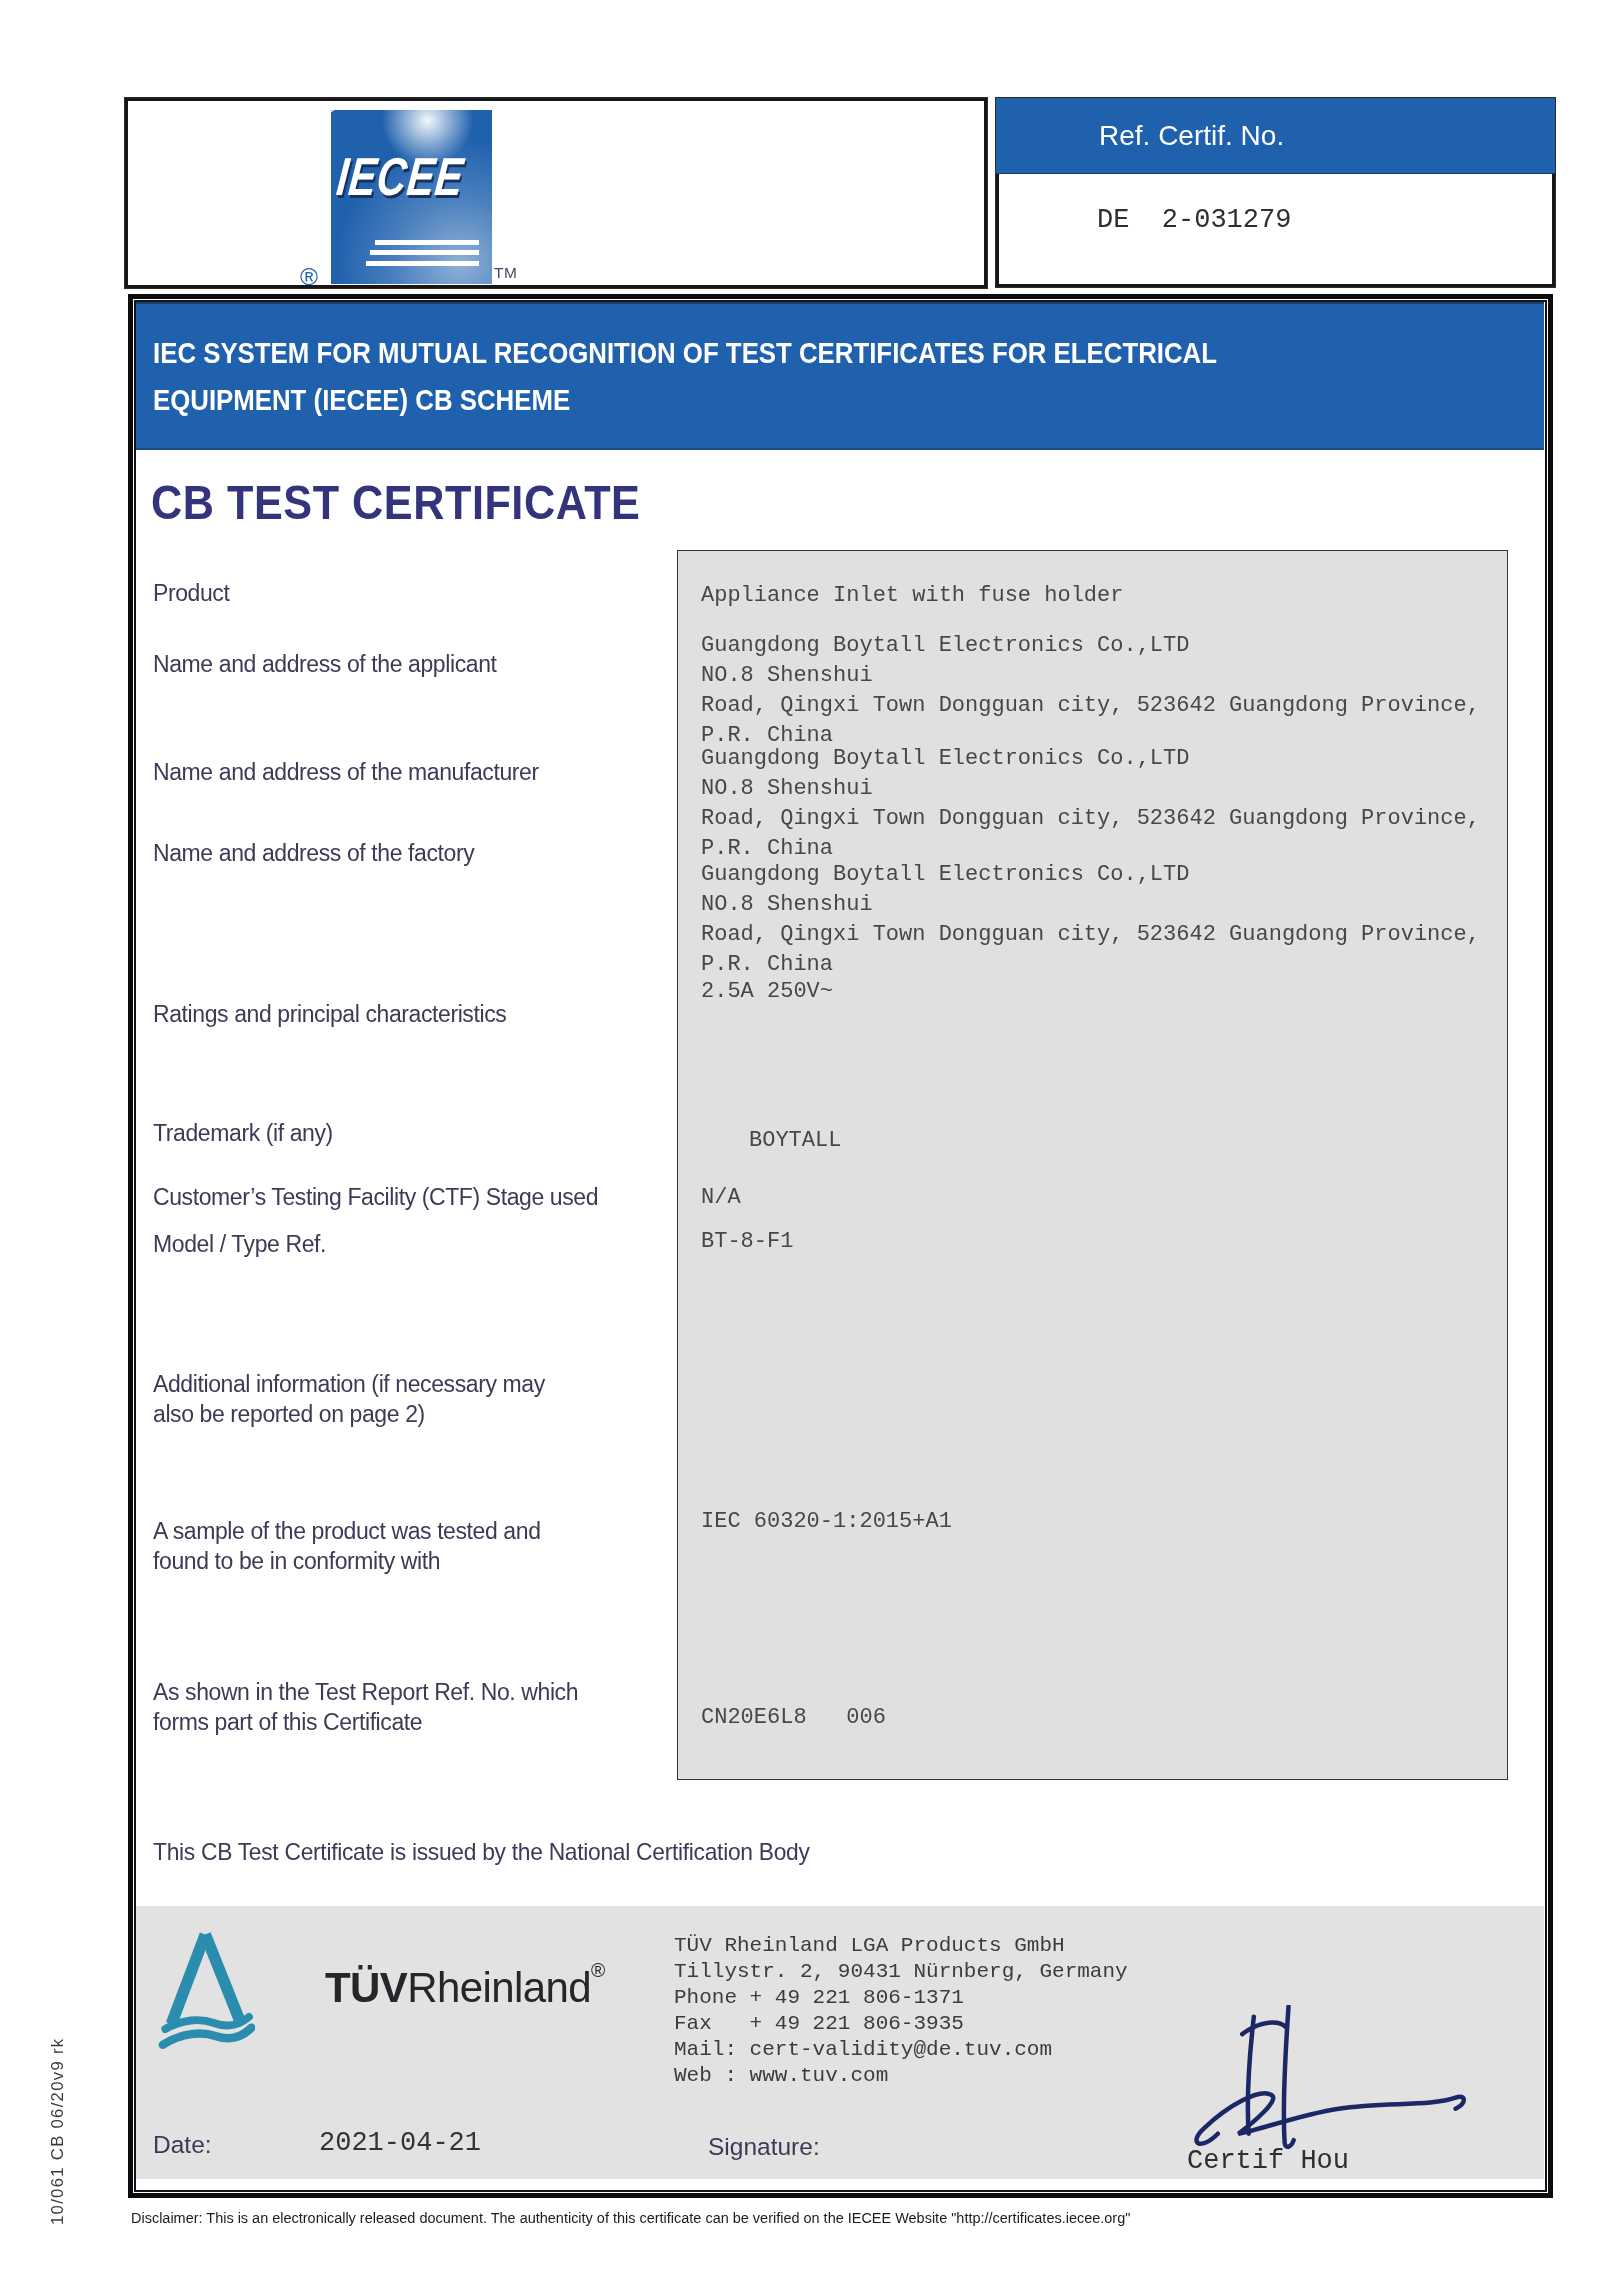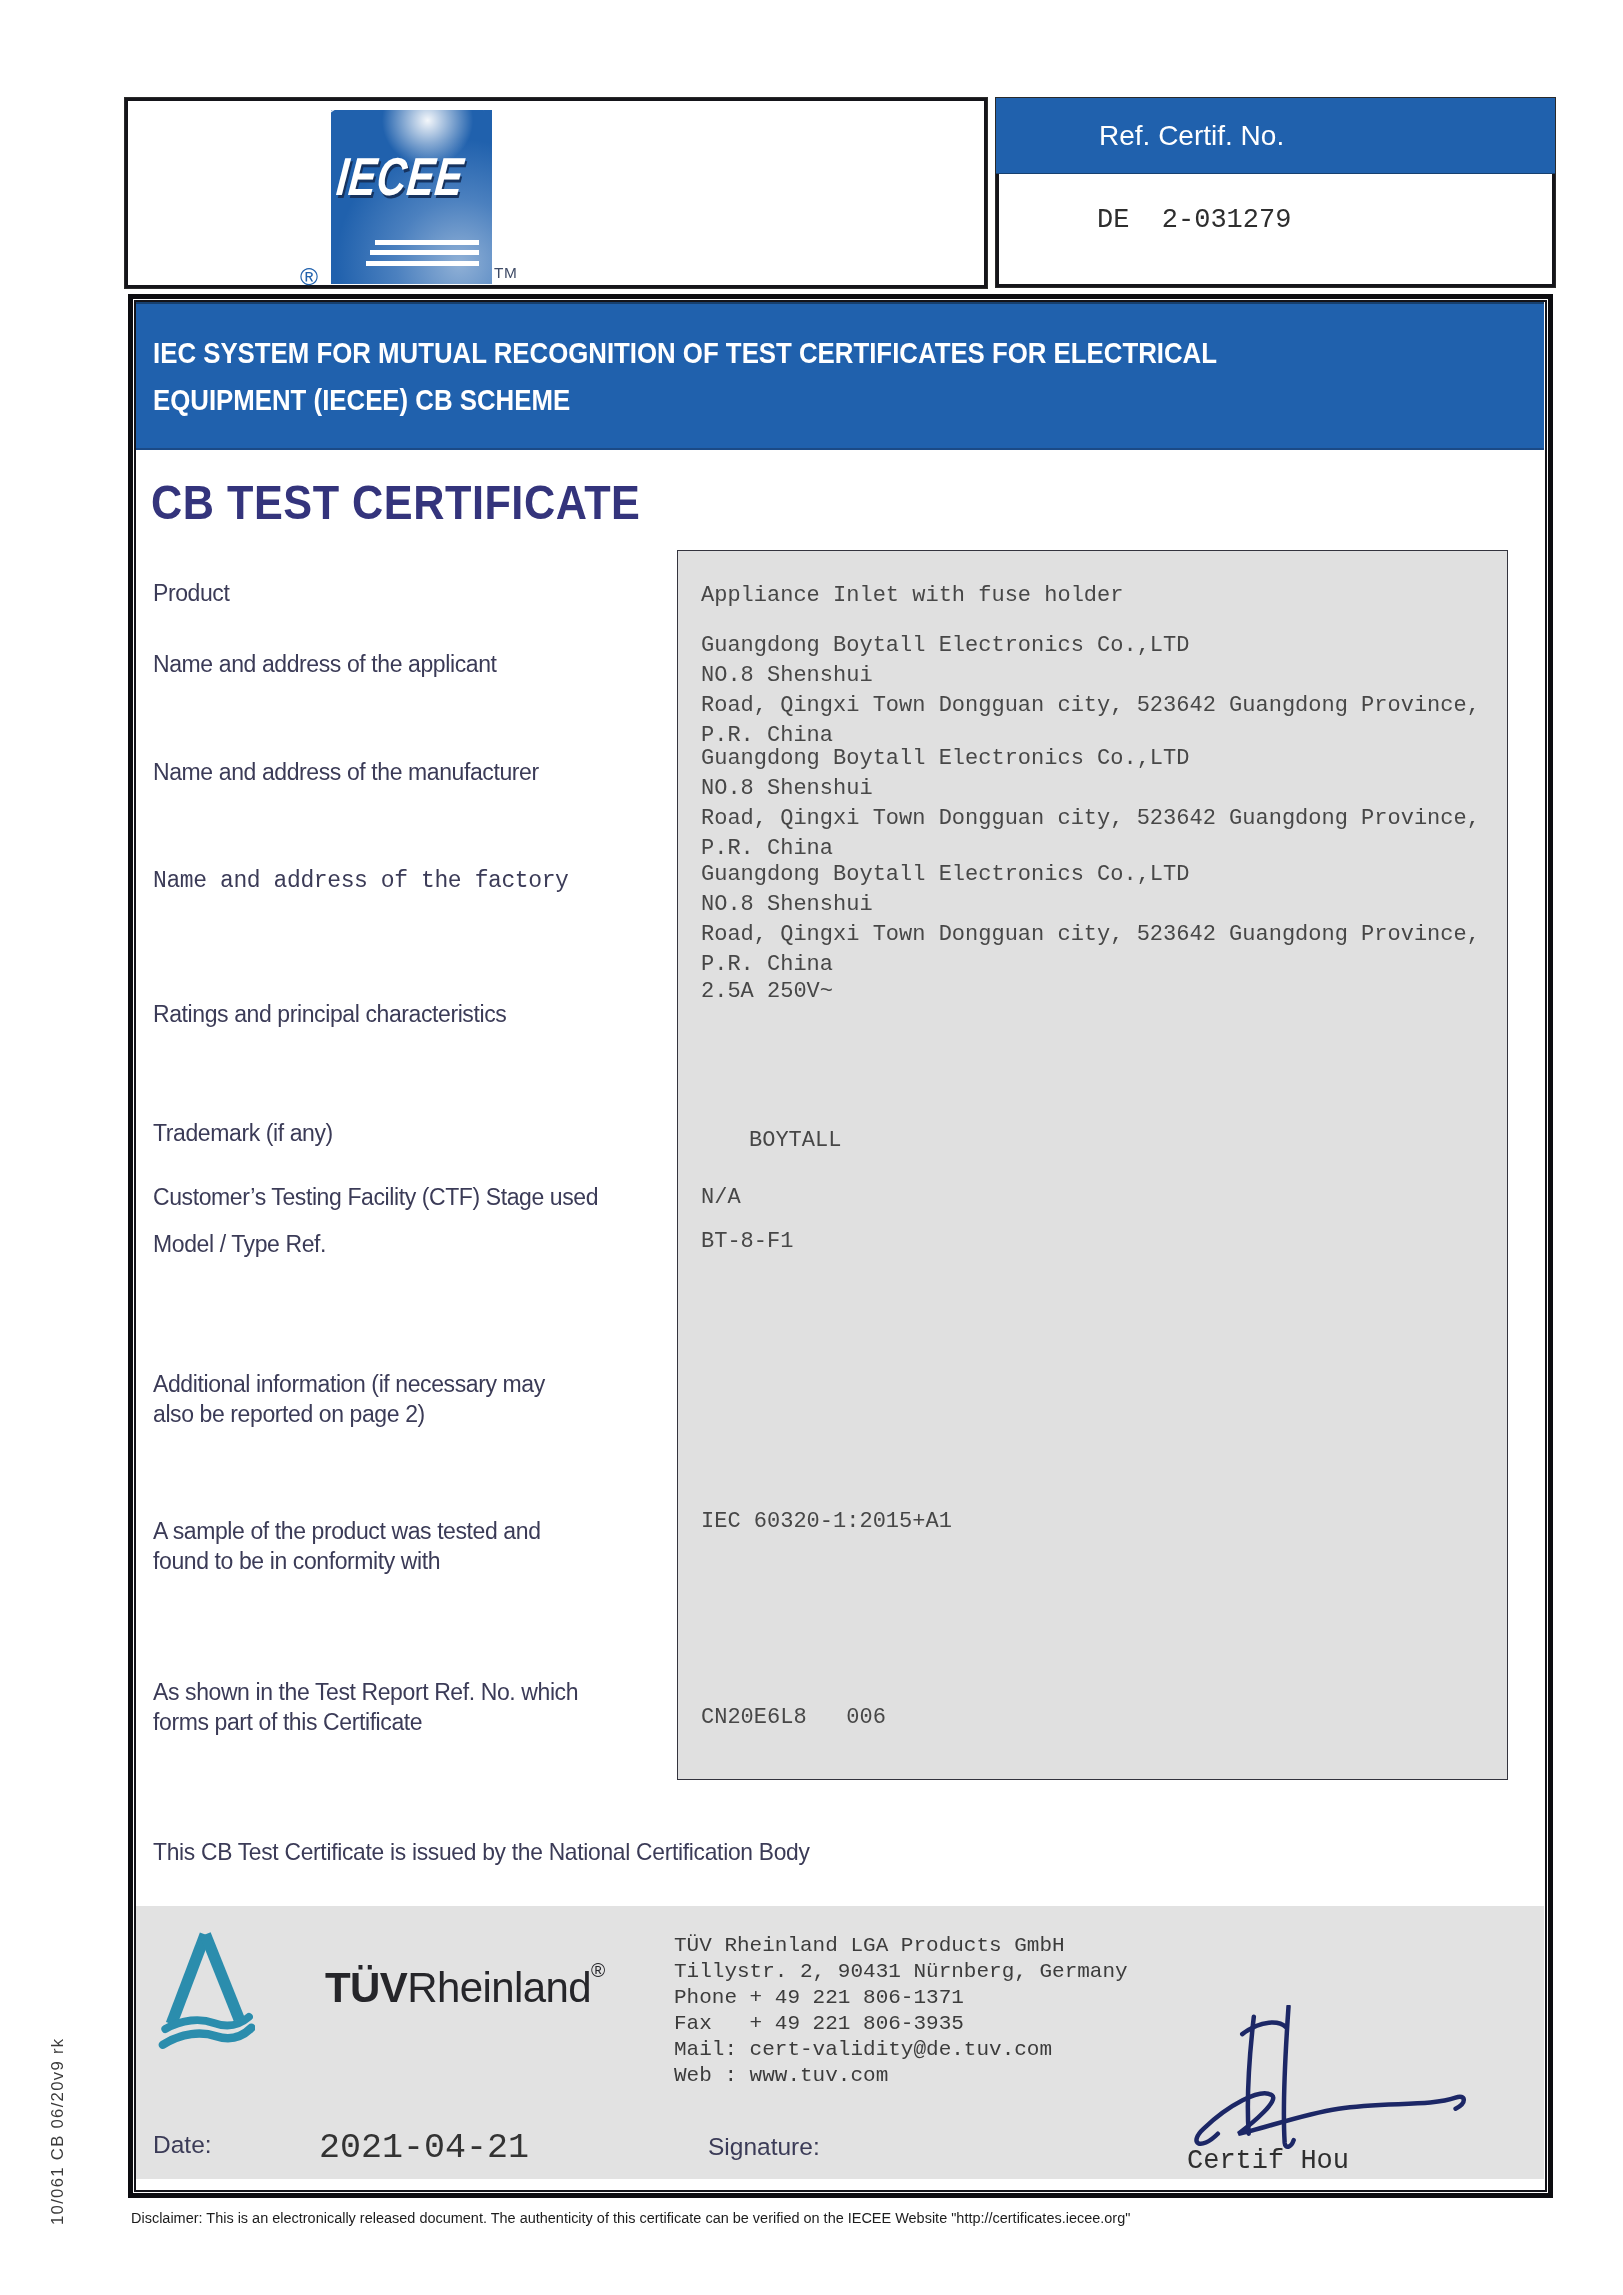--- a/index.html
+++ b/index.html
@@ -63,21 +63,21 @@
 
   
   .footer-gray{left:136px;top:1906px;width:1408px;height:273px;background:var(--footer-gray);}
   .tuv-wordmark{left:325px;top:1960px;font-size:42px;color:#26262a;letter-spacing:-0.6px;white-space:nowrap;}
   .tuv-wordmark .bold{font-weight:700;}
   .tuv-reg{font-size:19.3px;vertical-align:24.5px;}
   .addr{left:674px;top:1933px;font-family:"Liberation Mono","DejaVu Sans Mono",monospace;
       font-size:21px;line-height:26px;color:#3c3c3c;white-space:pre;}
   .date-label{left:153px;top:2131px;font-size:24.5px;color:var(--label-navy);}
   .date-value{left:319px;top:2128px;font-family:"Liberation Mono","DejaVu Sans Mono",monospace;
-      font-size:35px;color:#333;}
+      font-size:27px;color:#333;}
   .sig-label{left:674px;top:2133px;font-size:24.5px;color:var(--label-navy);margin-left:34px;}
   .sig-name{left:1187px;top:2146px;font-family:"Liberation Mono","DejaVu Sans Mono",monospace;
       font-size:27px;color:#2e2e2e;}
 
   .disclaimer{left:131px;top:2209px;font-size:15.4px;color:#1c1c1c;white-space:nowrap;
       transform:scaleX(.94);transform-origin:0 0;}
   .side-text{left:48px;top:2225px;font-size:16.7px;color:#3a3a3a;letter-spacing:1.3px;white-space:nowrap;
       transform:rotate(-90deg);transform-origin:0 0;}
 </style>
 </head>
@@ -118,21 +118,21 @@
 NO.8 Shenshui
 Road, Qingxi Town Dongguan city, 523642 Guangdong Province,
 P.R. China</div>
 
 <div class="abs field-label" style="top:757px;">Name and address of the manufacturer</div>
 <div class="abs field-value" style="top:744px;">Guangdong Boytall Electronics Co.,LTD
 NO.8 Shenshui
 Road, Qingxi Town Dongguan city, 523642 Guangdong Province,
 P.R. China</div>
 
-<div class="abs field-label" style="top:866px;font-family:Liberation Mono, monospace;">Name and address of the factory</div>
+<div class="abs field-label" style="top:838px;">Name and address of the factory</div>
 <div class="abs field-value" style="top:860px;">Guangdong Boytall Electronics Co.,LTD
 NO.8 Shenshui
 Road, Qingxi Town Dongguan city, 523642 Guangdong Province,
 P.R. China</div>
 
 <div class="abs field-label" style="top:999px;">Ratings and principal characteristics</div>
 <div class="abs field-value" style="top:977px;">2.5A 250V~</div>
 
 <div class="abs field-label" style="top:1118px;">Trademark (if any)</div>
 <div class="abs field-value" style="top:1126px;margin-left:48px;">BOYTALL</div>

